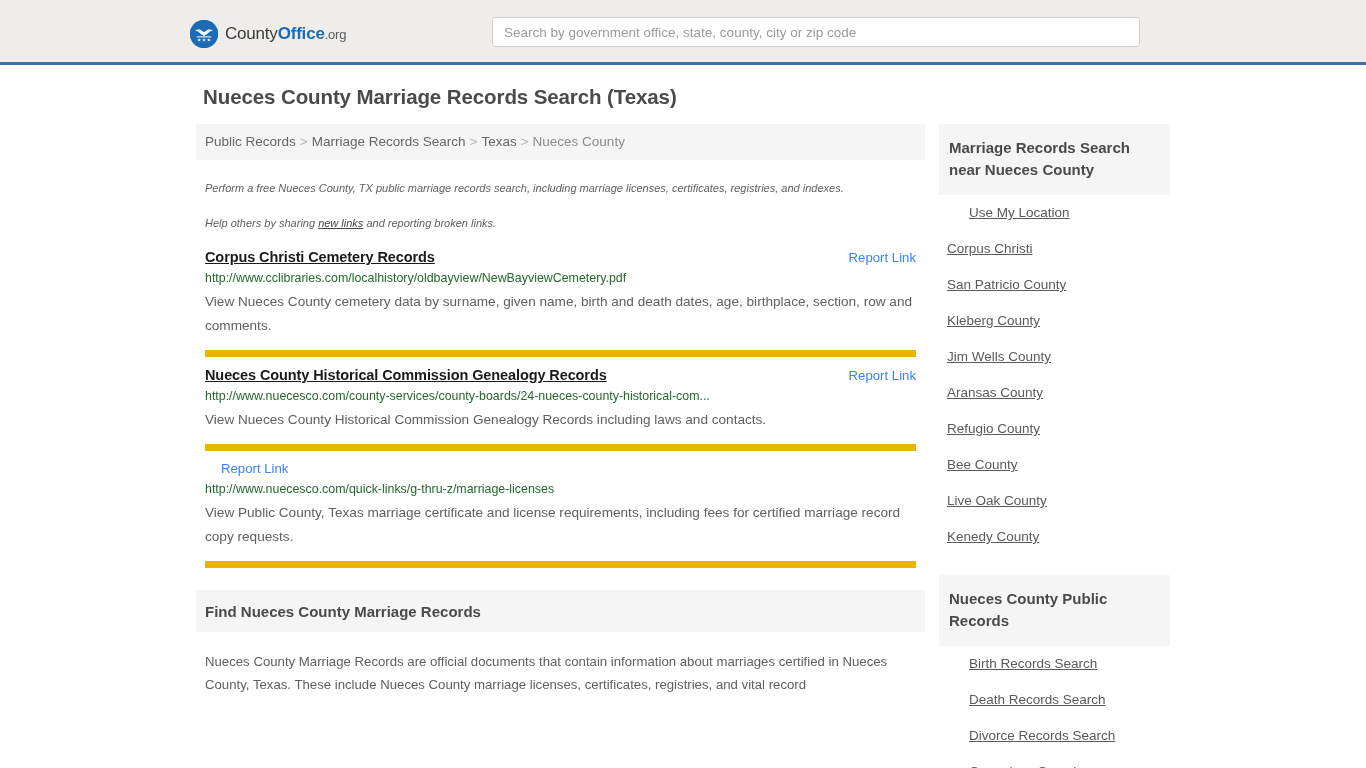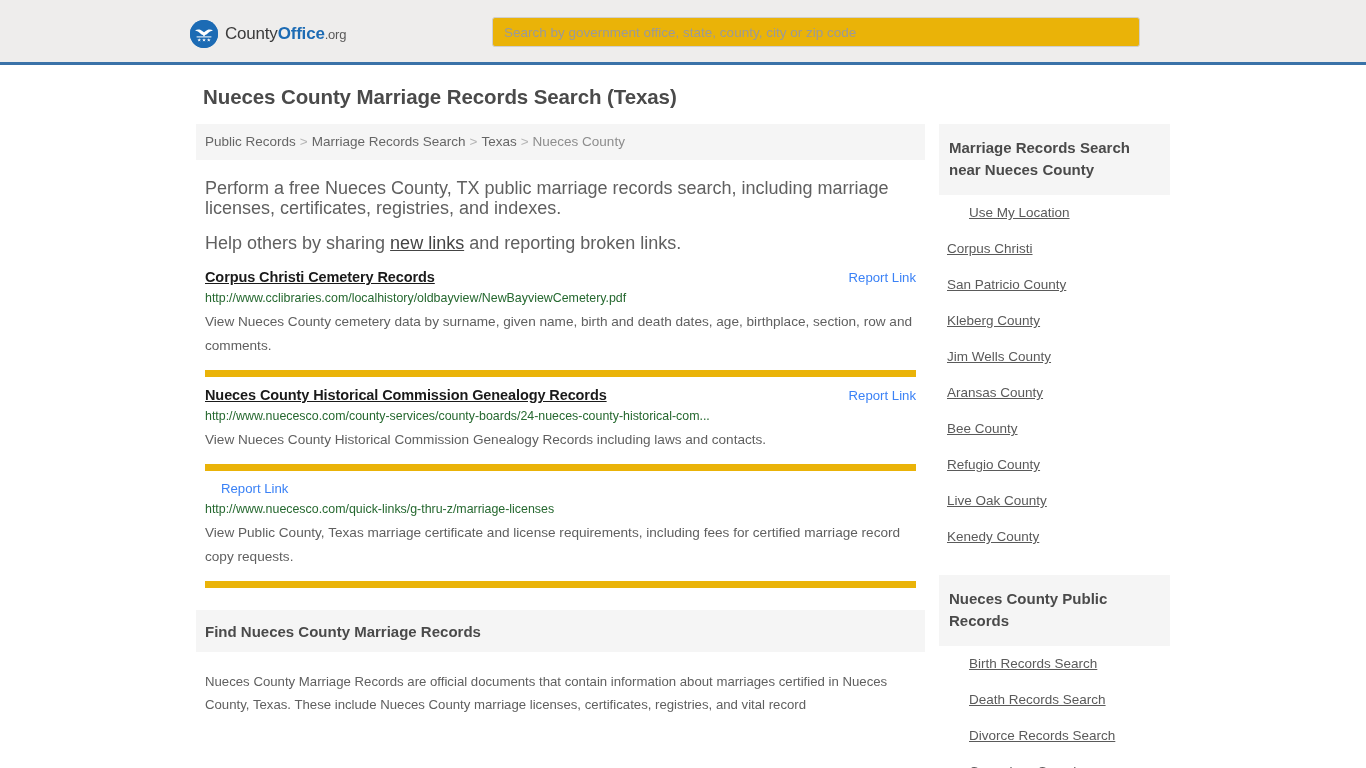--- a/index.html
+++ b/index.html
@@ -52,21 +52,21 @@
   .logo-text .t-county { color: #3b3b3b; }
   .logo-text .t-office { color: #1c6bb4; font-weight: bold; text-align: center; }
   .logo-text .t-org { color: #5a5a5a; font-size: 13px; }
 
   .search-box {
     position: absolute;
     left: 492px;
     top: 17px;
     width: 648px;
     height: 30px;
-    background: #eab308;
+    background: #ffffff;
     border: 1px solid #cfcfcf;
     border-radius: 3px;
     font-family: "Liberation Sans", sans-serif;
     font-size: 13.5px;
     color: #555;
     padding: 0 11px;
     outline: none;
   }
   .search-box::placeholder { color: #9a9a9a; }
 
@@ -116,23 +116,24 @@
   .breadcrumb .sep {
     color: #b4b4b4;
     padding: 0 4px;
   }
   .breadcrumb .current { color: #8d8d8d; }
 
   
   .intro { padding: 0 9px; }
   .intro p {
     margin: 0 16px 15px 0;
-    font-size: 18px;
+    font-size: 11px;
     line-height: 20px;
     color: #606060;
+    font-style: italic;
   }
   .intro p:first-child { margin-top: 18px; }
   .intro a.inline-link {
     color: #444444;
     text-decoration: underline;
   }
 
   
   .results { padding: 0 9px; margin-top: 16px; }
   .result {
@@ -315,24 +316,24 @@
         <li>
             <a href="#">Kleberg County</a>
           </li>
         <li>
             <a href="#">Jim Wells County</a>
           </li>
         <li>
             <a href="#">Aransas County</a>
           </li>
         <li>
+            <a href="#">Refugio County</a>
+          </li>
+        <li>
             <a href="#">Bee County</a>
-          </li>
-        <li>
-            <a href="#">Refugio County</a>
           </li>
         <li>
             <a href="#">Live Oak County</a>
           </li>
         <li>
             <a href="#">Kenedy County</a>
           </li>
       </ul>
     </div>
 

